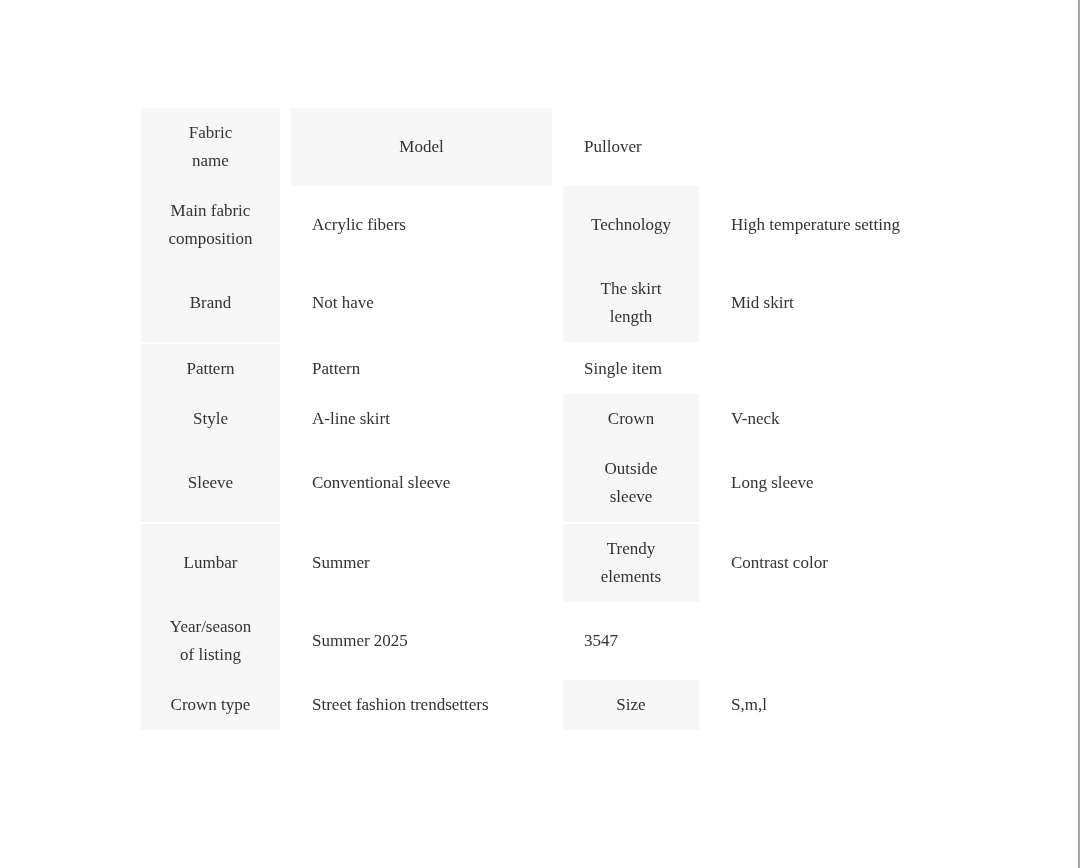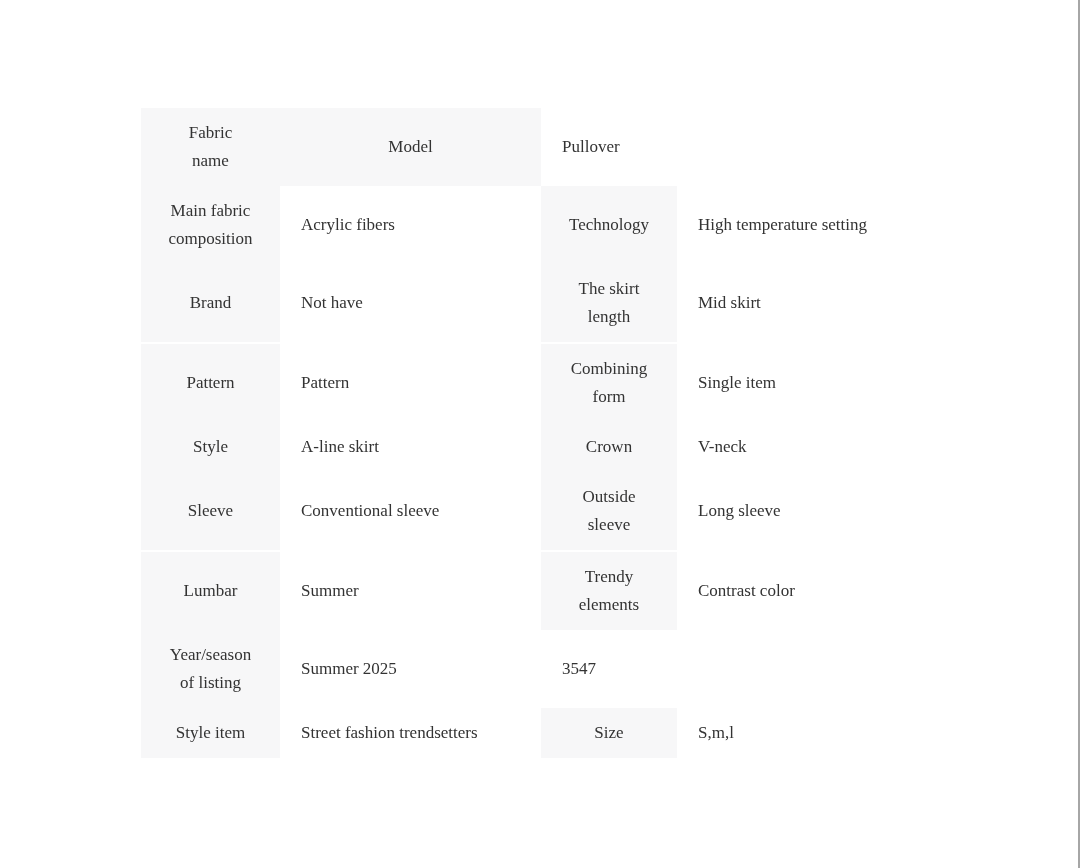--- a/index.html
+++ b/index.html
@@ -17,20 +17,21 @@
   .spec-table {
     position: absolute;
     left: 141px;
     top: 108px;
     width: 899px;
   }
   .spec-group { margin-bottom: 2px; }
   .spec-row {
     display: grid;
     grid-template-columns: 139px 261px 136px 363px;
+    gap: 11px;
   }
   .cell {
     display: flex;
     align-items: center;
     line-height: 28px;
   }
   .label-cell {
     background: var(--label-bg, #f7f7f8);
     justify-content: center;
     text-align: center;
@@ -76,22 +77,20 @@
       <div class="cell label-cell">The skirt
 length</div>
       <div class="cell value-cell">Mid skirt</div>
     </div>
   </div>
 
   <div class="spec-group">
     <div class="spec-row">
       <div class="cell label-cell">Pattern</div>
       <div class="cell value-cell">Pattern</div>
-      <div class="cell label-cell">Combining
-form</div>
       <div class="cell value-cell">Single item</div>
     </div>
     <div class="spec-row">
       <div class="cell label-cell">Style</div>
       <div class="cell value-cell">A-line skirt</div>
       <div class="cell label-cell">Crown</div>
       <div class="cell value-cell">V-neck</div>
     </div>
     <div class="spec-row">
       <div class="cell label-cell">Sleeve</div>
@@ -110,21 +109,21 @@
 elements</div>
       <div class="cell value-cell">Contrast color</div>
     </div>
     <div class="spec-row">
       <div class="cell label-cell">Year/season
 of listing</div>
       <div class="cell value-cell">Summer 2025</div>
       <div class="cell value-cell">3547</div>
     </div>
     <div class="spec-row">
-      <div class="cell label-cell">Style item</div>
+      <div class="cell label-cell">Crown type</div>
       <div class="cell value-cell">Street fashion trendsetters</div>
       <div class="cell label-cell">Size</div>
       <div class="cell value-cell">S,m,l</div>
     </div>
   </div>
 
 </div>
 
 <div class="window-edge"></div>
 

